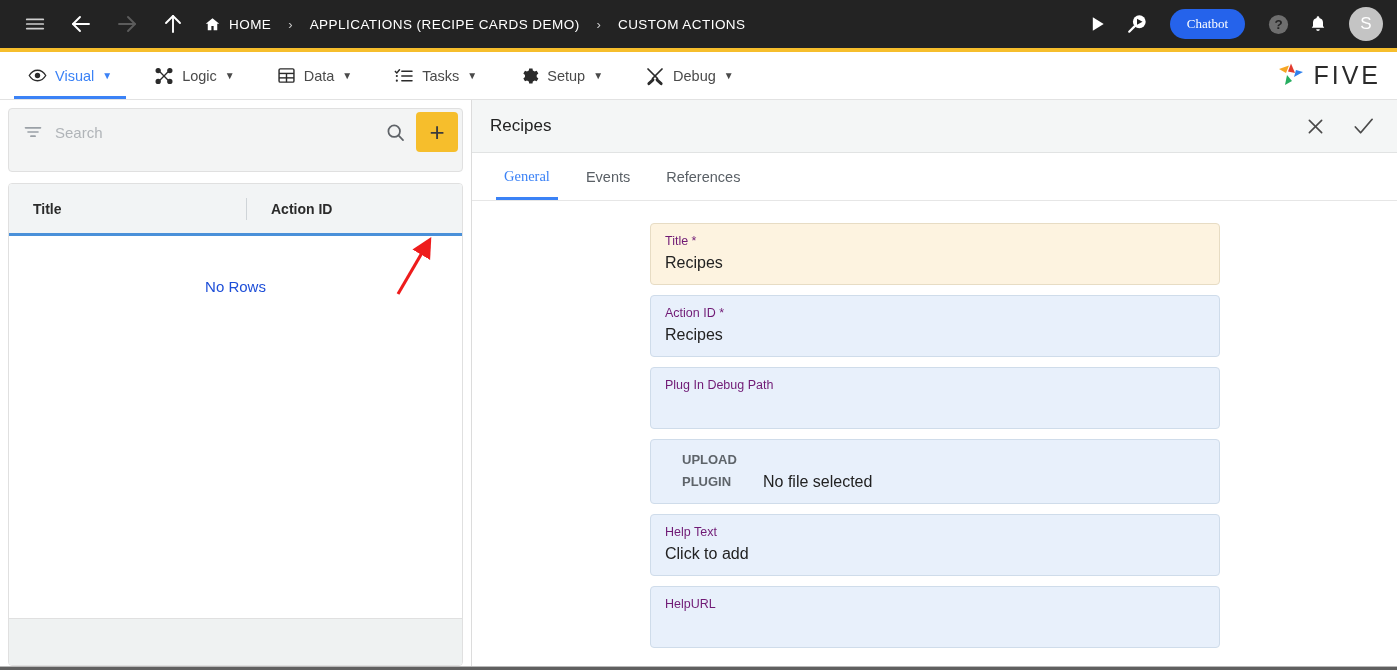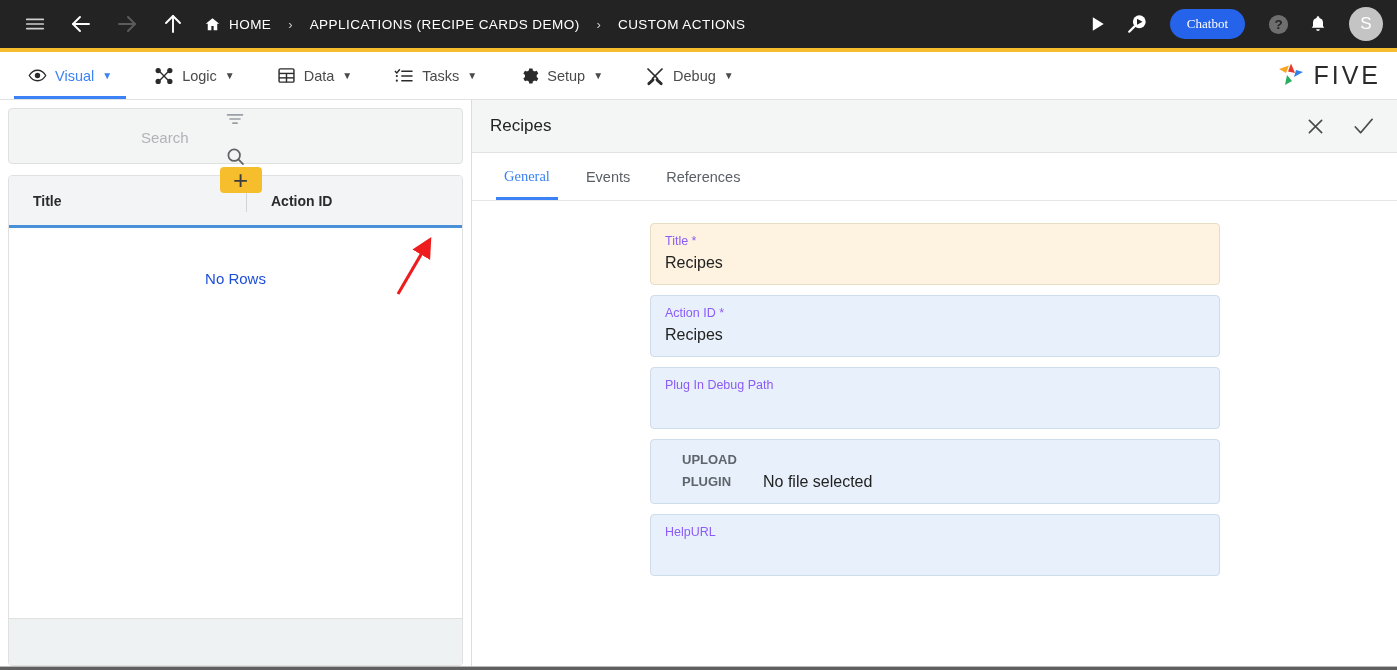--- a/index.html
+++ b/index.html
@@ -130,29 +130,28 @@
   .left-pane {
     width: 471px;
     flex: 0 0 471px;
     background: #ffffff;
     display: flex;
     flex-direction: column;
     padding: 8px 8px 0 8px;
     position: relative;
   }
   .search-card {
-    height: 56px;
+    height: 64px;
     background: #F3F4F4;
     border: 1px solid #e0e0e0;
     border-radius: 4px;
     display: flex;
     align-items: center;
     padding: 0 4px 16px 14px;
     position: relative;
-    flex-direction: column;
   }
   .filter-ico { color: #9aa0a6; display: flex; margin-right: 12px; }
   .search-input {
     flex: 1;
     border: none;
     background: transparent;
     outline: none;
     font-size: 15px;
     color: #333;
     font-family: "Liberation Sans", sans-serif;
@@ -280,21 +279,21 @@
     background: #E8F0FB;
     padding: 9px 14px 10px 14px;
     min-height: 54px;
   }
   .field.highlight {
     background: #FDF3E0;
     border-color: #e7dcc4;
   }
   .field-label {
     font-size: 12.5px;
-    color: #8b5cf6;
+    color: #701a75;
     line-height: 17px;
   }
   .field-value {
     font-size: 16px;
     color: #222;
     line-height: 23px;
     margin-top: 1px;
     min-height: 23px;
   }
   .field.empty { min-height: 52px; }
@@ -585,20 +584,24 @@
       </div>
 
       <div class="field upload-field">
         <div class="upload-label">
           <span>UPLOAD</span>
           <span class="l2">PLUGIN</span>
         </div>
         <div class="upload-value">No file selected</div>
       </div>
 
+      <div class="field">
+        <div class="field-label">Help Text</div>
+        <div class="field-value">Click to add</div>
+      </div>
 
       <div class="field empty">
         <div class="field-label">HelpURL</div>
         <div class="field-value"></div>
       </div>
 
     </div>
   </div>
 </div>
 

